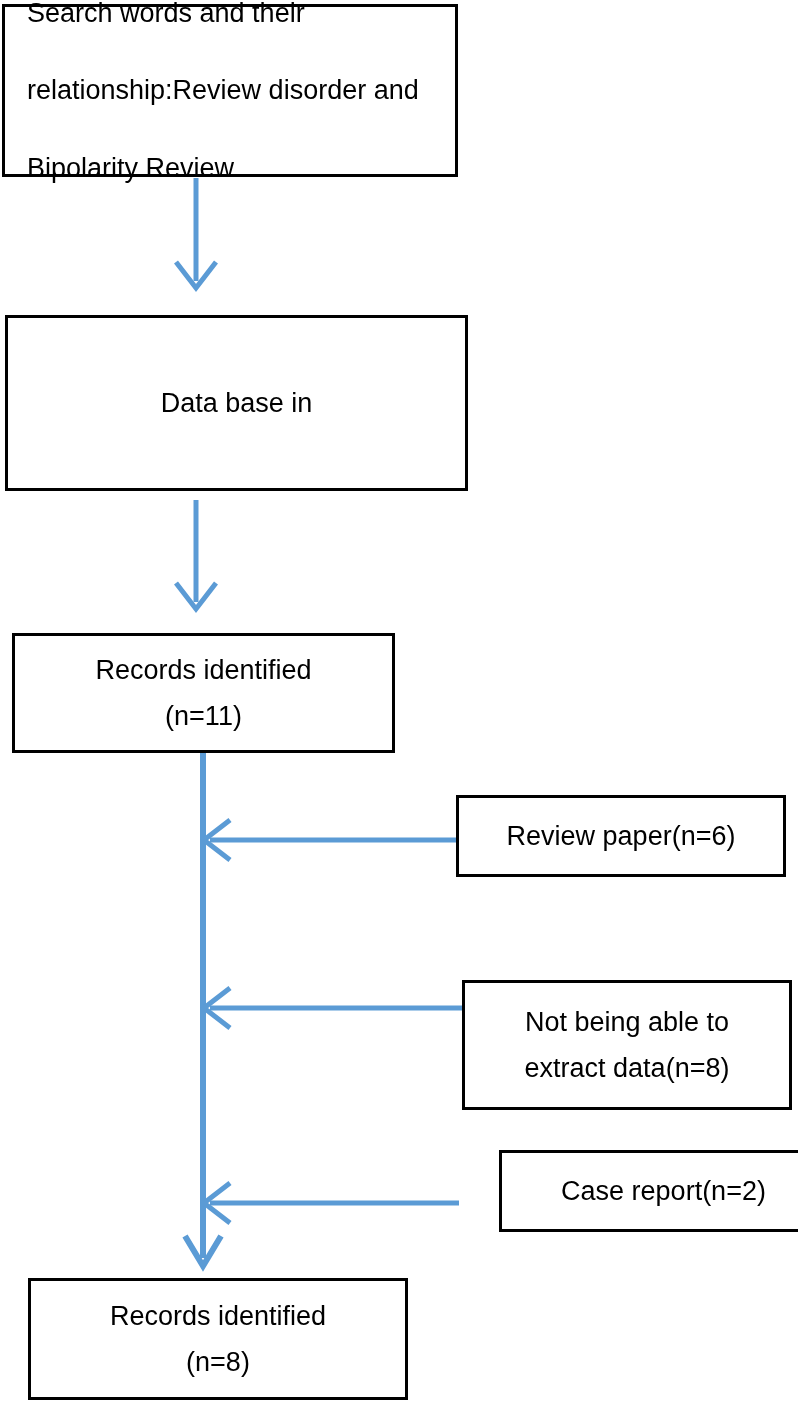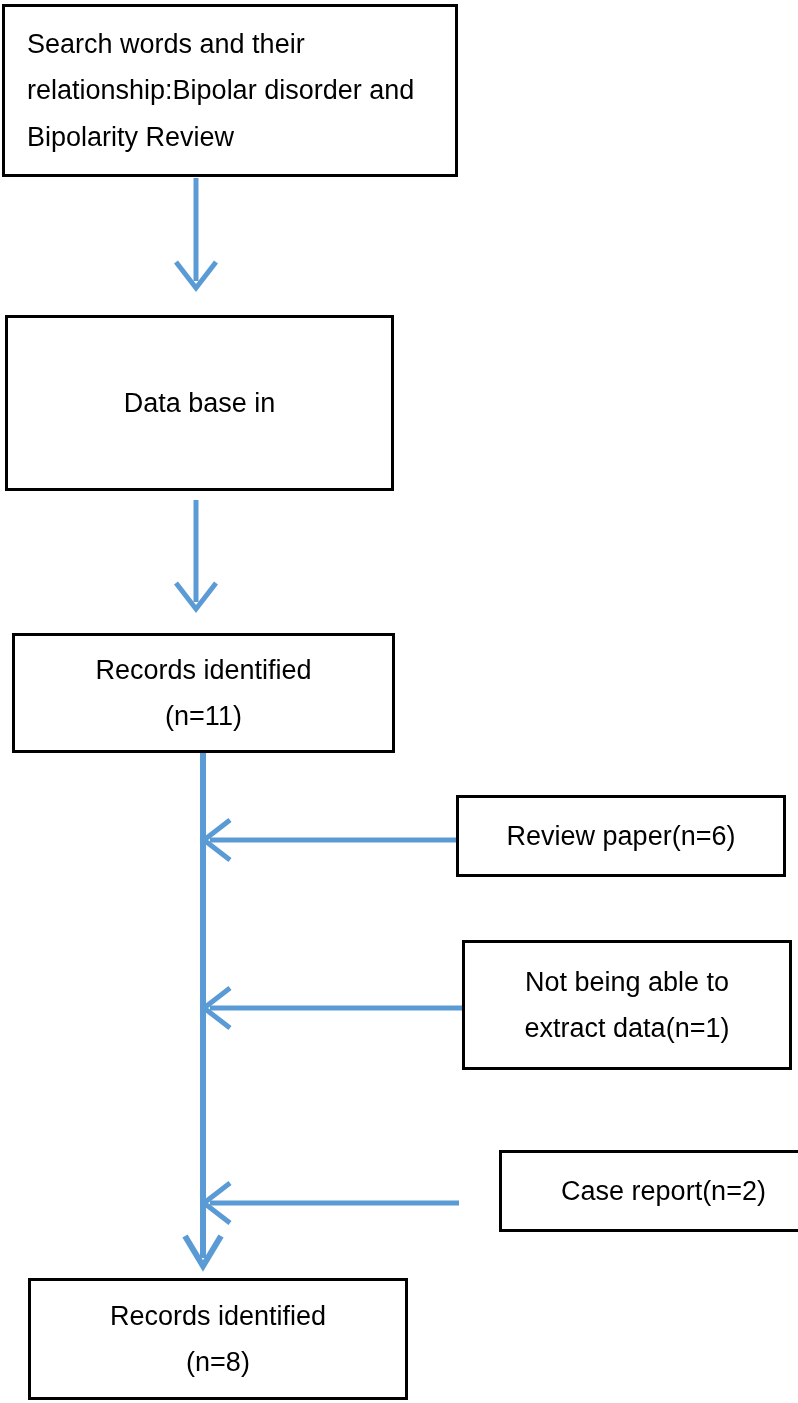--- a/index.html
+++ b/index.html
@@ -31,25 +31,25 @@
     line-height: 1.72;
   }
   .node .line {
     display: block;
     white-space: pre;
   }
   .node.center { align-items: center; text-align: center; }
   .node.left   { align-items: flex-start; text-align: left; }
 
   
-  #node-search   { left: 2px;   top: 4px;    width: 456px; height: 173px; padding: 16px 22px; }
-  #node-database { left: 5px;   top: 315px;  width: 389px; height: 176px; padding: 0 8px; }
+  #node-search   { left: 2px;   top: 4px;    width: 456px; height: 173px; padding: 16px 22px; gap: 31px; }
+  #node-database { left: 5px;   top: 315px;  width: 463px; height: 176px; padding: 0 8px; }
   #node-records-initial { left: 12px; top: 633px; width: 383px; height: 120px; padding: 0 8px; }
   #node-review-paper { left: 456px; top: 795px; width: 330px; height: 82px; padding: 0 8px; }
-  #node-no-extract   { left: 462px; top: 940px; width: 330px; height: 130px; padding: 0 8px; }
+  #node-no-extract   { left: 462px; top: 980px; width: 330px; height: 130px; padding: 0 8px; }
   #node-case-report  { left: 459px; top: 1150px; width: 329px; height: 82px; padding: 0 8px; margin-left: 40px; }
   #node-records-final { left: 28px; top: 1278px; width: 380px; height: 122px; padding: 0 8px; }
 
   
   #connectors {
     position: absolute;
     left: 0; top: 0;
     width: 798px;
     height: 1403px;
     pointer-events: none;
@@ -88,40 +88,40 @@
     </g>
 
     <g>
       <line x1="459" y1="1203" x2="210" y2="1203" stroke="#5B9BD5" stroke-width="5"></line>
       <polyline points="230,1183 204,1203 230,1223" fill="none" stroke="#5B9BD5" stroke-width="5" stroke-linecap="butt" stroke-linejoin="miter"></polyline>
     </g>
   </svg>
 
   <div class="node left" id="node-search">
     <span class="line">Search words and their</span>
-    <span class="line">relationship:Bipolar disorder and</span>
+    <span class="line">relationship:Review disorder and</span>
     <span class="line">Bipolarity Review</span>
   </div>
 
   <div class="node center" id="node-database">
     <span class="line">Data base in</span>
   </div>
 
   <div class="node center" id="node-records-initial">
     <span class="line">Records identified</span>
     <span class="line">(n=11)</span>
   </div>
 
   <div class="node center" id="node-review-paper">
     <span class="line">Review paper(n=6)</span>
   </div>
 
   <div class="node center" id="node-no-extract">
     <span class="line">Not being able to</span>
-    <span class="line">extract data(n=1)</span>
+    <span class="line">extract data(n=8)</span>
   </div>
 
   <div class="node center" id="node-case-report">
     <span class="line">Case report(n=2)</span>
   </div>
 
   <div class="node center" id="node-records-final">
     <span class="line">Records identified</span>
     <span class="line">(n=8)</span>
   </div>

